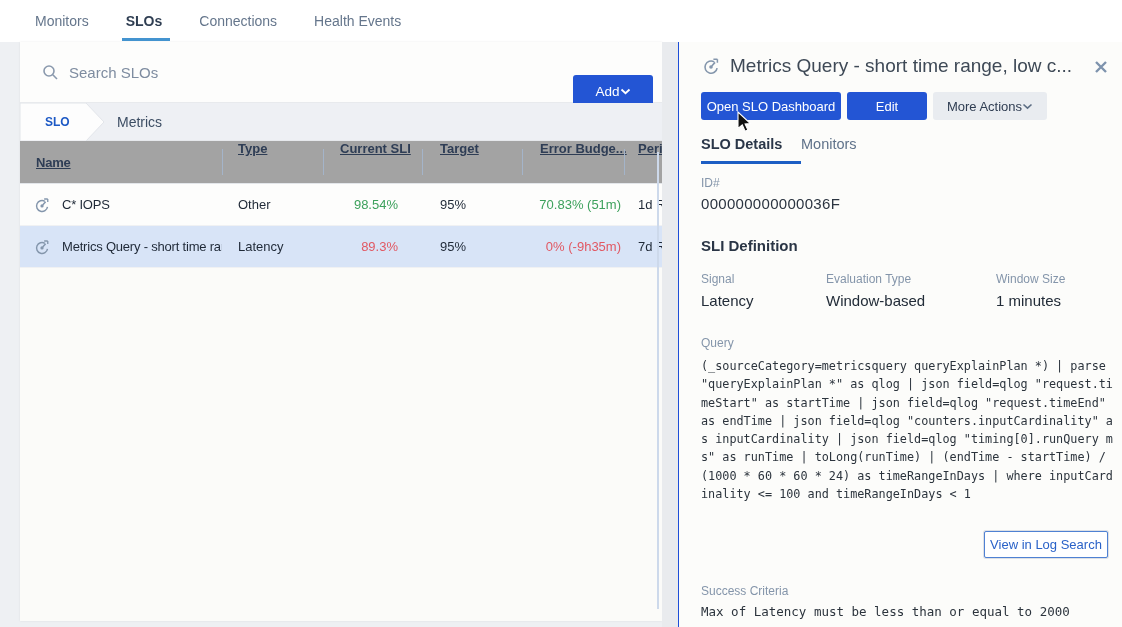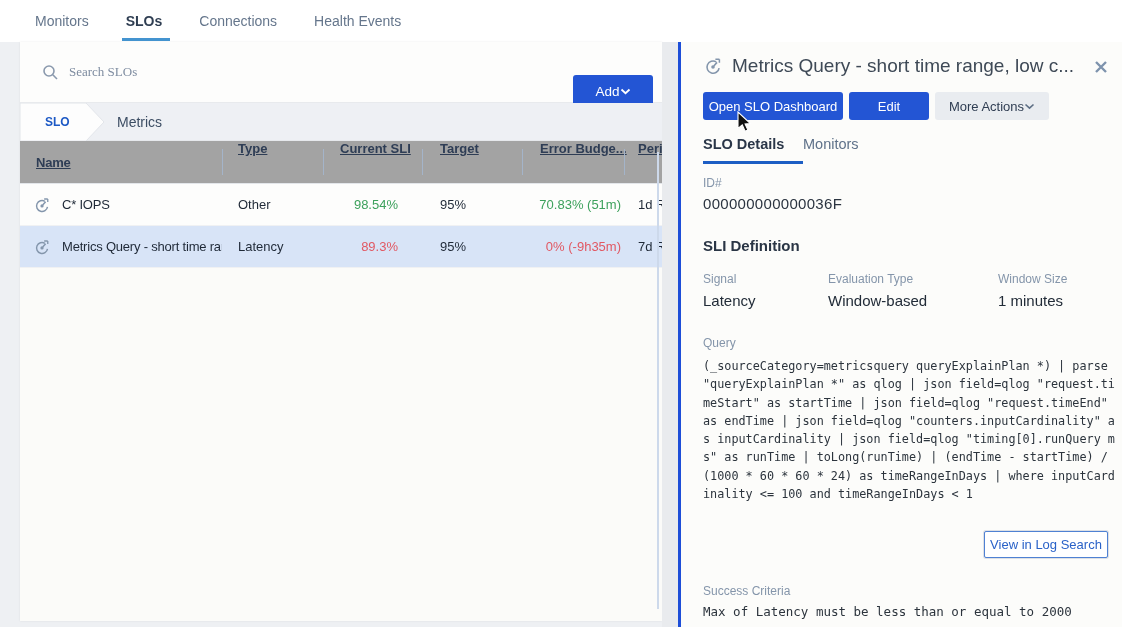--- a/index.html
+++ b/index.html
@@ -14,21 +14,21 @@
   .top-tab.active { color:#2f3e52; font-weight:700; }
   .top-tab.active::after { content:""; position:absolute; left:-4px; right:-8px; bottom:1px; height:3px; background:#4494d0; }
 
   
   .left-gutter { position:absolute; left:0; top:42px; width:20px; height:585px; background:#eef0f3; }
   .bottom-strip { position:absolute; left:0; top:621px; width:678px; height:6px; background:#eef0f3; }
   .left-panel { position:absolute; left:20px; top:42px; width:642px; height:579px; background:#fbfbf9; overflow:hidden; box-shadow:0 0 2px rgba(0,0,0,.08); }
 
   .search-bar { position:relative; height:61px; background:#fdfdfc; border-bottom:1px solid #e8eaed; display:flex; align-items:center; padding-left:22px; }
   .search-icon { width:17px; height:17px; margin-right:10px; flex:none; }
-  .search-input { border:none; outline:none; background:transparent; font-family:Liberation Serif, serif; font-size:13px; color:#333; width:300px; }
+  .search-input { border:none; outline:none; background:transparent; font-family:Liberation Sans, sans-serif; font-size:15px; color:#333; width:300px; }
   .search-input::placeholder { color:#7e8ca0; opacity:1; }
   .btn { border:none; cursor:pointer; font-family:"Liberation Sans",sans-serif; display:inline-flex; align-items:center; justify-content:center; border-radius:3px; }
   .btn-primary { background:#2355d4; color:#fff; }
   .add-btn { position:absolute; right:9px; top:33px; width:80px; height:32px; font-size:13.5px; }
 
   .breadcrumb-row { position:relative; height:38px; background:#eef0f4; border-bottom:1px solid #e6e8ec; }
   .crumb-arrow { position:absolute; left:0; top:0; }
   .crumb-slo-label { position:absolute; left:25px; top:0; height:38px; display:flex; align-items:center; font-size:12px; font-weight:600; color:#1d59c5; }
   .crumb-metrics { position:absolute; left:97px; top:0; height:38px; display:flex; align-items:center; font-size:14px; color:#3c4d63; }
 
@@ -47,21 +47,21 @@
   .hdr-budget { text-align:left; padding-left:18px; padding-right:0; white-space:nowrap; }
   .c-period { flex:1; padding-left:14px; overflow:hidden; white-space:nowrap; }
   .good { color:#3da15c; }
   .bad { color:#e15863; }
   .scroll-thumb { position:absolute; right:3px; top:110px; width:2px; bottom:12px; background:#cdd9eb; }
 
   
   .divider { position:absolute; left:662px; top:42px; width:16px; height:585px; background:#e9ebee; }
 
   
-  .right-panel { position:absolute; left:678px; top:42px; width:444px; height:585px; background:#fcfcfa; border-left:3px solid #1d4ed8; overflow:hidden; }
+  .right-panel { position:absolute; left:678px; top:42px; width:444px; height:585px; background:#fcfcfa; border-left:1px solid #1d4ed8; overflow:hidden; }
   .rp-content { padding:13px 9px 0 22px; }
   .panel-header { display:flex; align-items:center; }
   .title-icon { width:20px; height:20px; margin-right:9px; flex:none; color:#8496ac; }
   .panel-title { font-size:19px; color:#3e4956; white-space:nowrap; overflow:hidden; }
   .close-x { position:absolute; right:12px; top:16px; width:18px; height:18px; color:#7e93ad; cursor:pointer; }
   .action-row { display:flex; gap:6px; margin-top:15px; }
   .btn-dashboard { width:140px; height:28px; font-size:13px; }
   .btn-edit { width:80px; height:28px; font-size:13px; }
   .btn-more { width:114px; height:28px; font-size:13px; background:#e9ecf0; color:#2f3d52; }
   .panel-tabs { display:flex; margin-top:16px; font-size:14.5px; }

